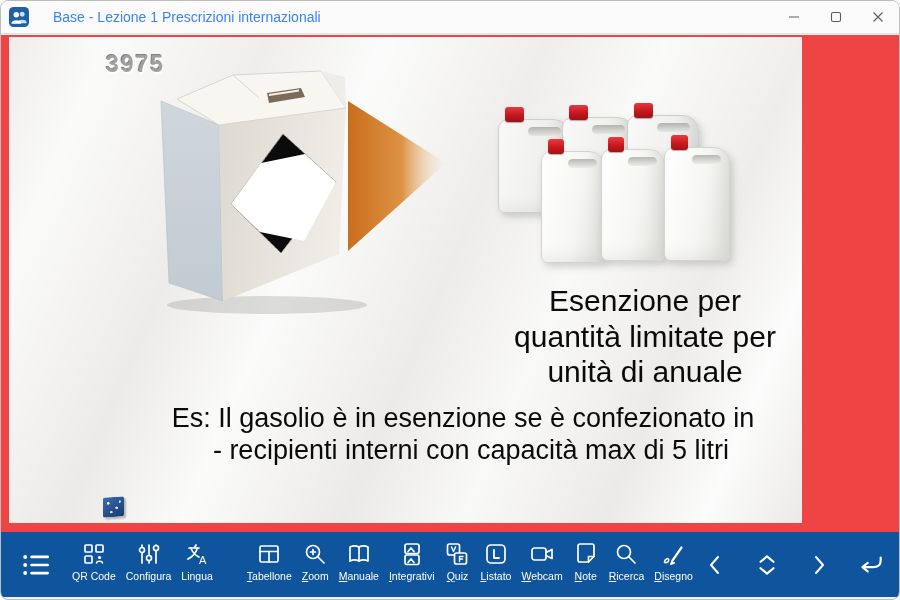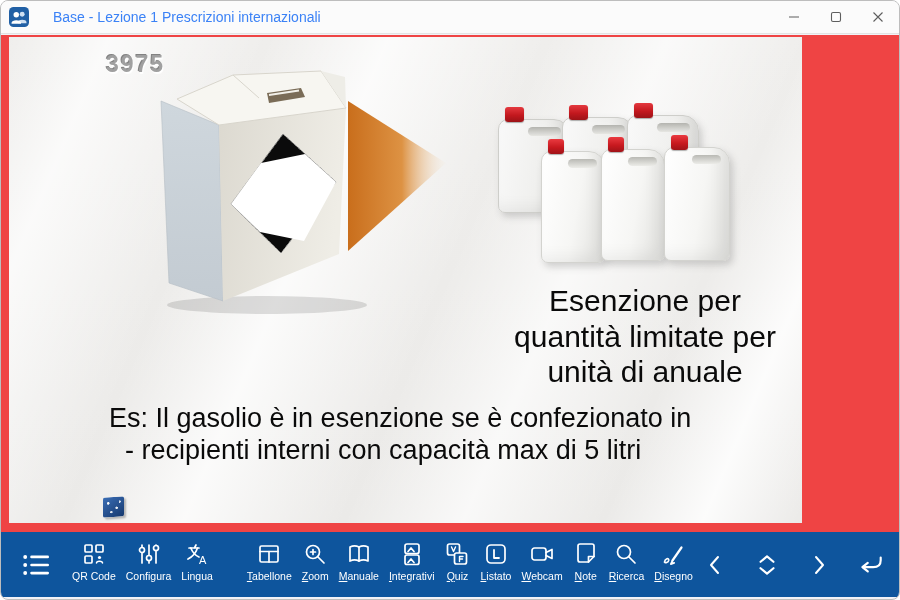--- a/index.html
+++ b/index.html
@@ -46,22 +46,22 @@
     border:1px solid #d3d3cf;
     box-shadow:3px 4px 7px rgba(90,90,90,.25), inset -8px -6px 14px rgba(0,0,0,.05);}
   .can.back{filter:brightness(.975);}
   .can .cap{position:absolute;top:-13px;left:9%;width:27%;height:15px;border-radius:3px;
     background:linear-gradient(180deg,#ea3a40 0%,var(--cap-red) 55%,#a01318 100%);
     box-shadow:0 1px 1px rgba(0,0,0,.3);}
   .can .handle{position:absolute;top:7px;left:42%;width:46%;height:9px;border-radius:5px;
     background:linear-gradient(180deg,#b9b9b4,#ecece8);}
   .slide-heading{position:absolute;left:418px;top:230px;width:436px;text-align:center;
     font-size:30px;line-height:35.5px;color:#0a0a0a;margin-top:16px;}
-  .slide-body{position:absolute;left:100px;top:366px;width:680px;
-    font-size:27px;line-height:31.5px;color:#0a0a0a;white-space:nowrap;}
+  .slide-body{position:absolute;left:114px;top:366px;width:680px;
+    font-size:27px;line-height:31.5px;color:#0a0a0a;white-space:nowrap;text-align:center;}
   .slide-body .indent{padding-left:16px;}
   .stamp{position:absolute;left:94px;top:460px;width:21px;height:20px;border-radius:2px;
     transform:skewY(-4deg);
     background-image:
       radial-gradient(circle at 25% 30%,rgba(255,255,255,.95) 1px,transparent 1.6px),
       radial-gradient(circle at 65% 55%,rgba(255,255,255,.9) 1px,transparent 1.5px),
       radial-gradient(circle at 40% 75%,rgba(255,255,255,.85) 1px,transparent 1.4px),
       radial-gradient(circle at 80% 25%,rgba(255,255,255,.8) 1px,transparent 1.3px),
       linear-gradient(145deg,#3a6db5,#16396e);
     box-shadow:2px 2px 2px rgba(0,0,0,.25);}

